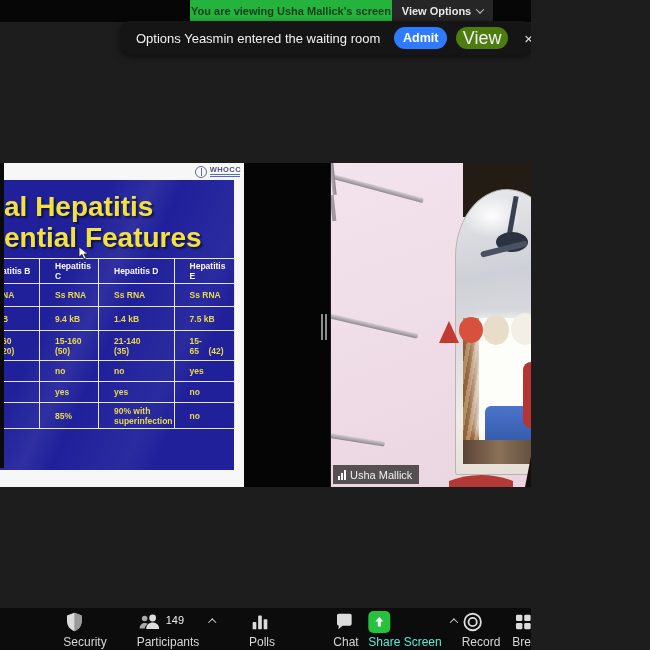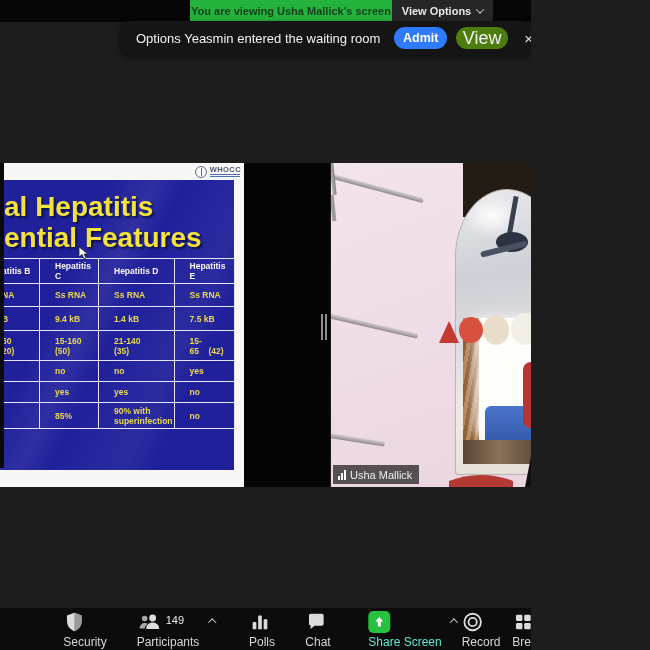--- a/index.html
+++ b/index.html
@@ -323,21 +323,21 @@
       <div class="tb-iconrow">
         <svg width="22" height="22" viewBox="0 0 24 24">
           <rect x="4" y="12" width="4" height="8" rx="1" fill="#dcdcdc"></rect>
           <rect x="10" y="5" width="4" height="15" rx="1" fill="#dcdcdc"></rect>
           <rect x="16" y="9" width="4" height="11" rx="1" fill="#dcdcdc"></rect>
         </svg>
       </div>
       <span class="tb-label">Polls</span>
     </div>
 
-    <div class="tb-item" style="left:318px">
+    <div class="tb-item" style="left:346px">
       <div class="tb-iconrow">
         <svg width="22" height="22" viewBox="0 0 24 24">
           <path d="M4 5 C4 3.9 4.9 3 6 3 H18 C19.1 3 20 3.9 20 5 V14 C20 15.1 19.1 16 18 16 H10 L5.5 20 L6 16 H6 C4.9 16 4 15.1 4 14 Z" fill="#dcdcdc"></path>
         </svg>
       </div>
       <span class="tb-label">Chat</span>
     </div>
 
     <div class="tb-item" style="left:405px">
       <div class="tb-iconrow">

